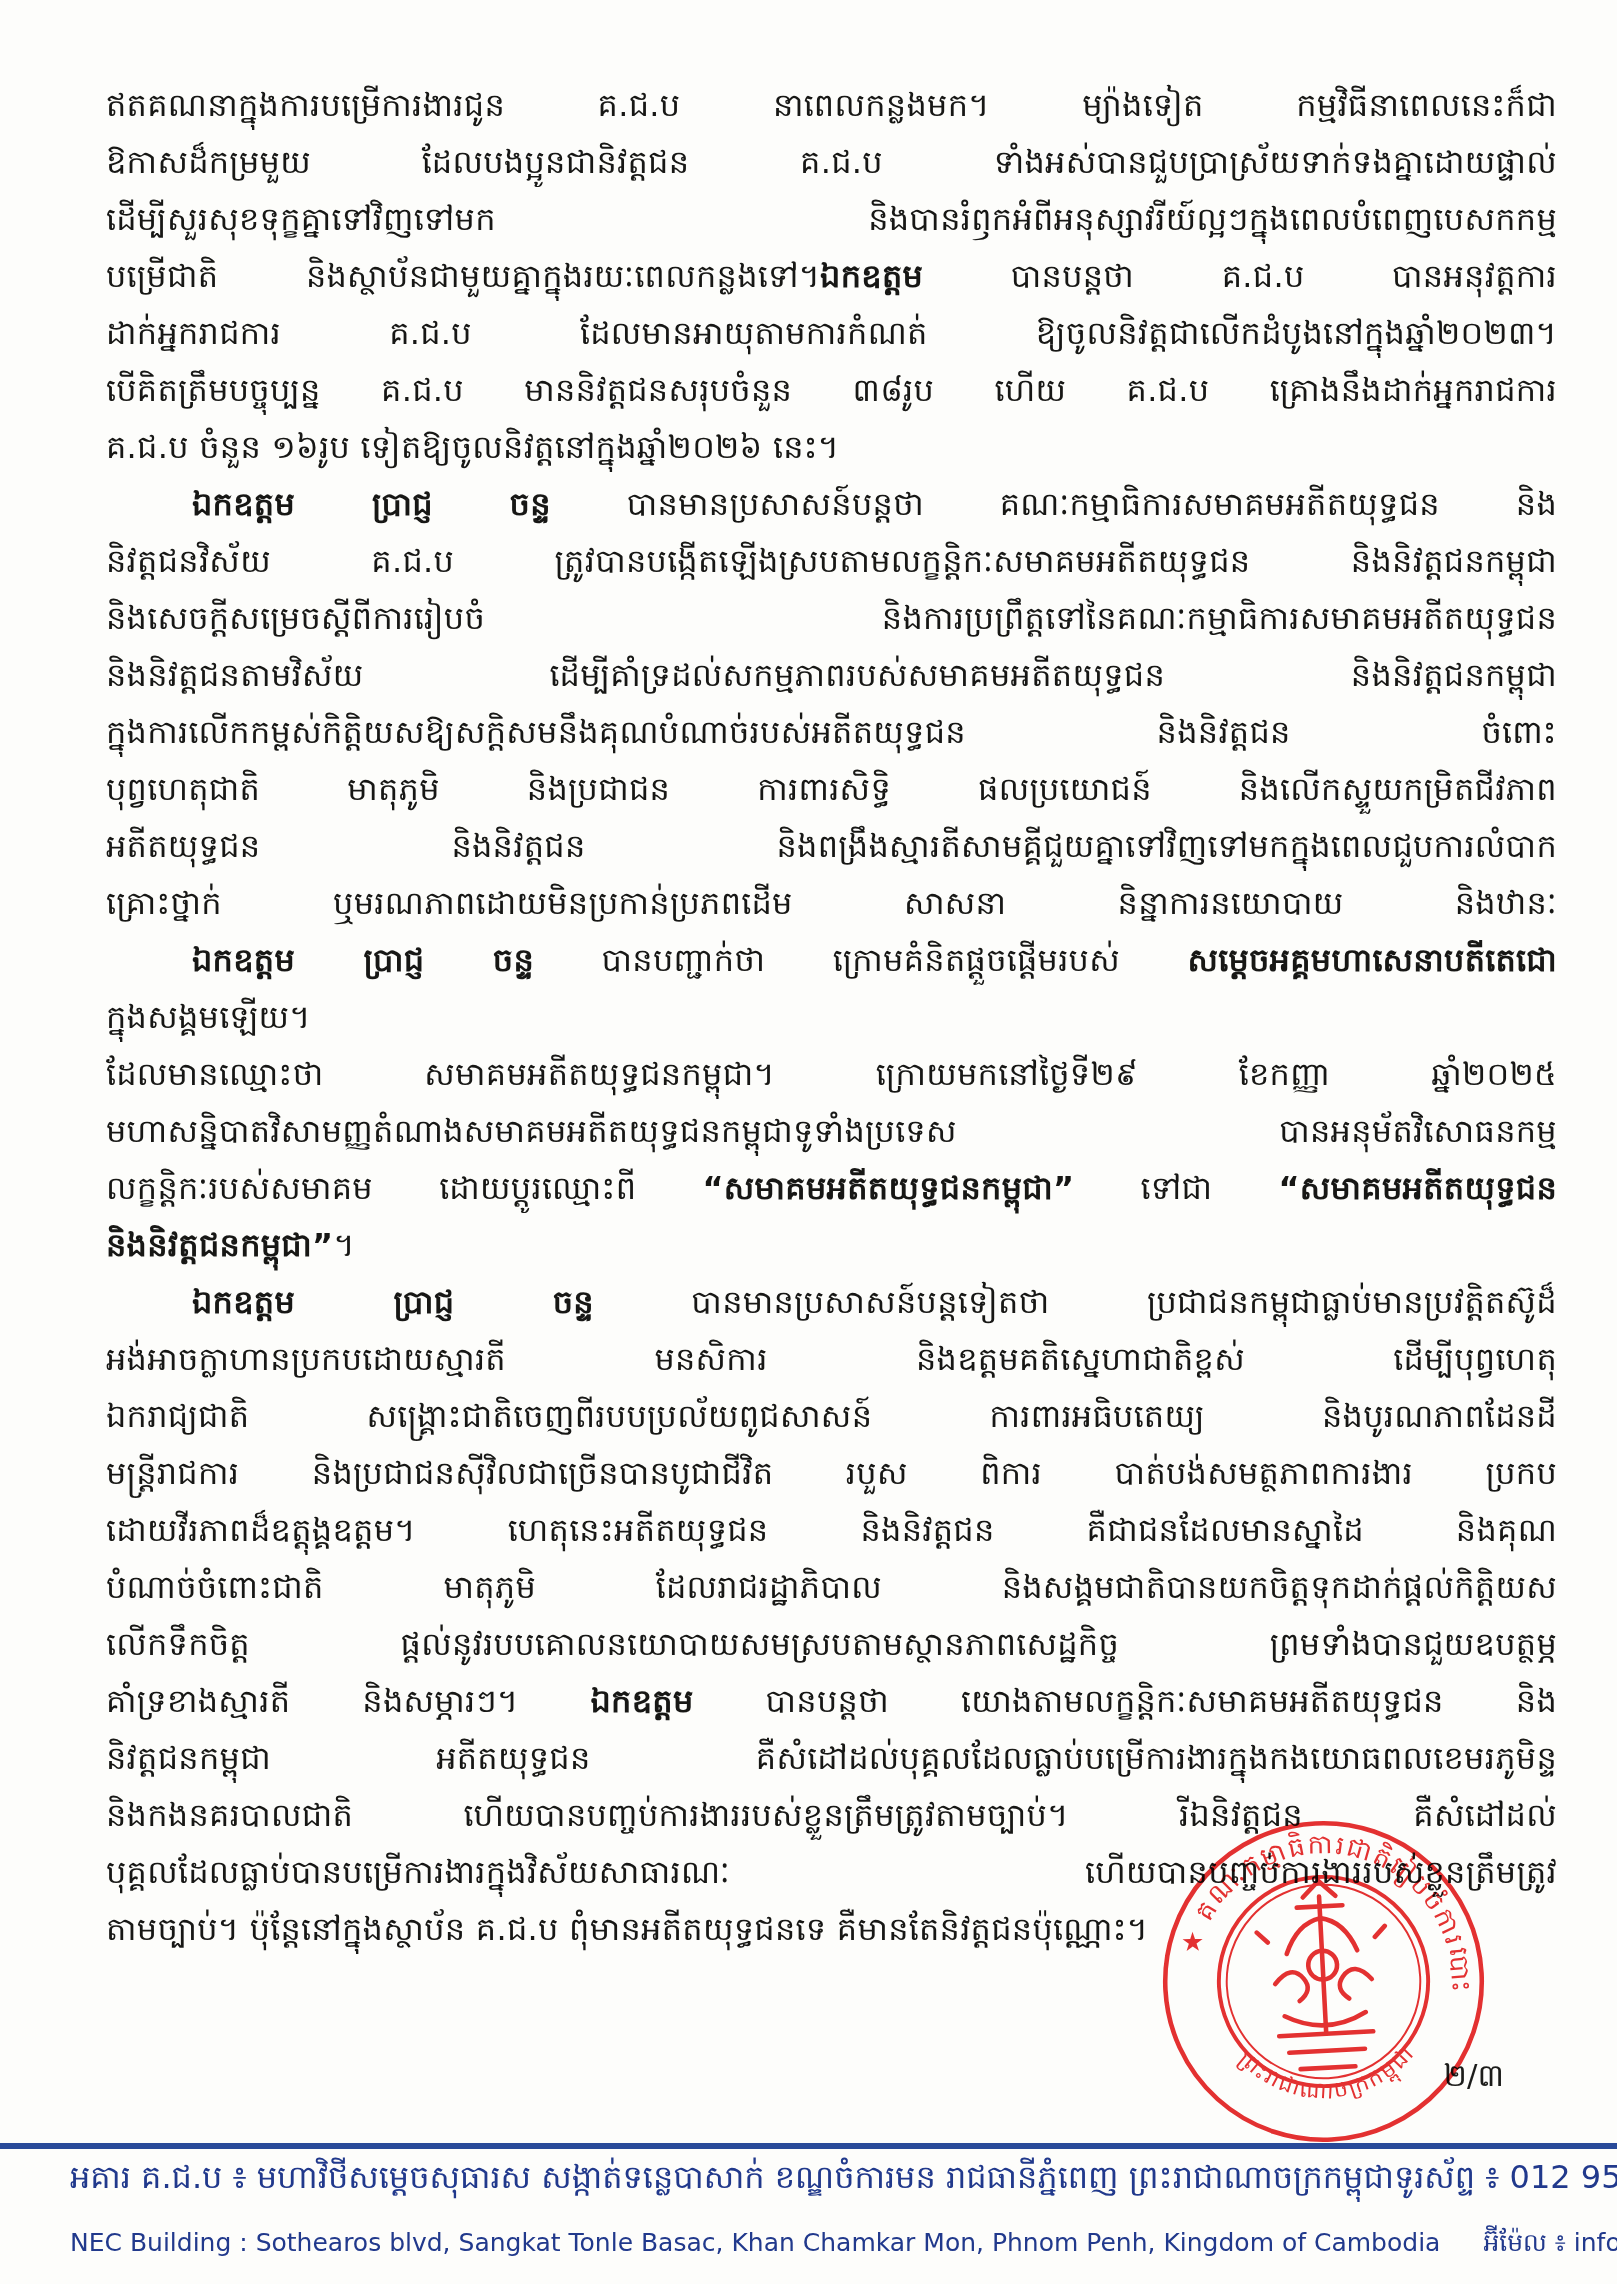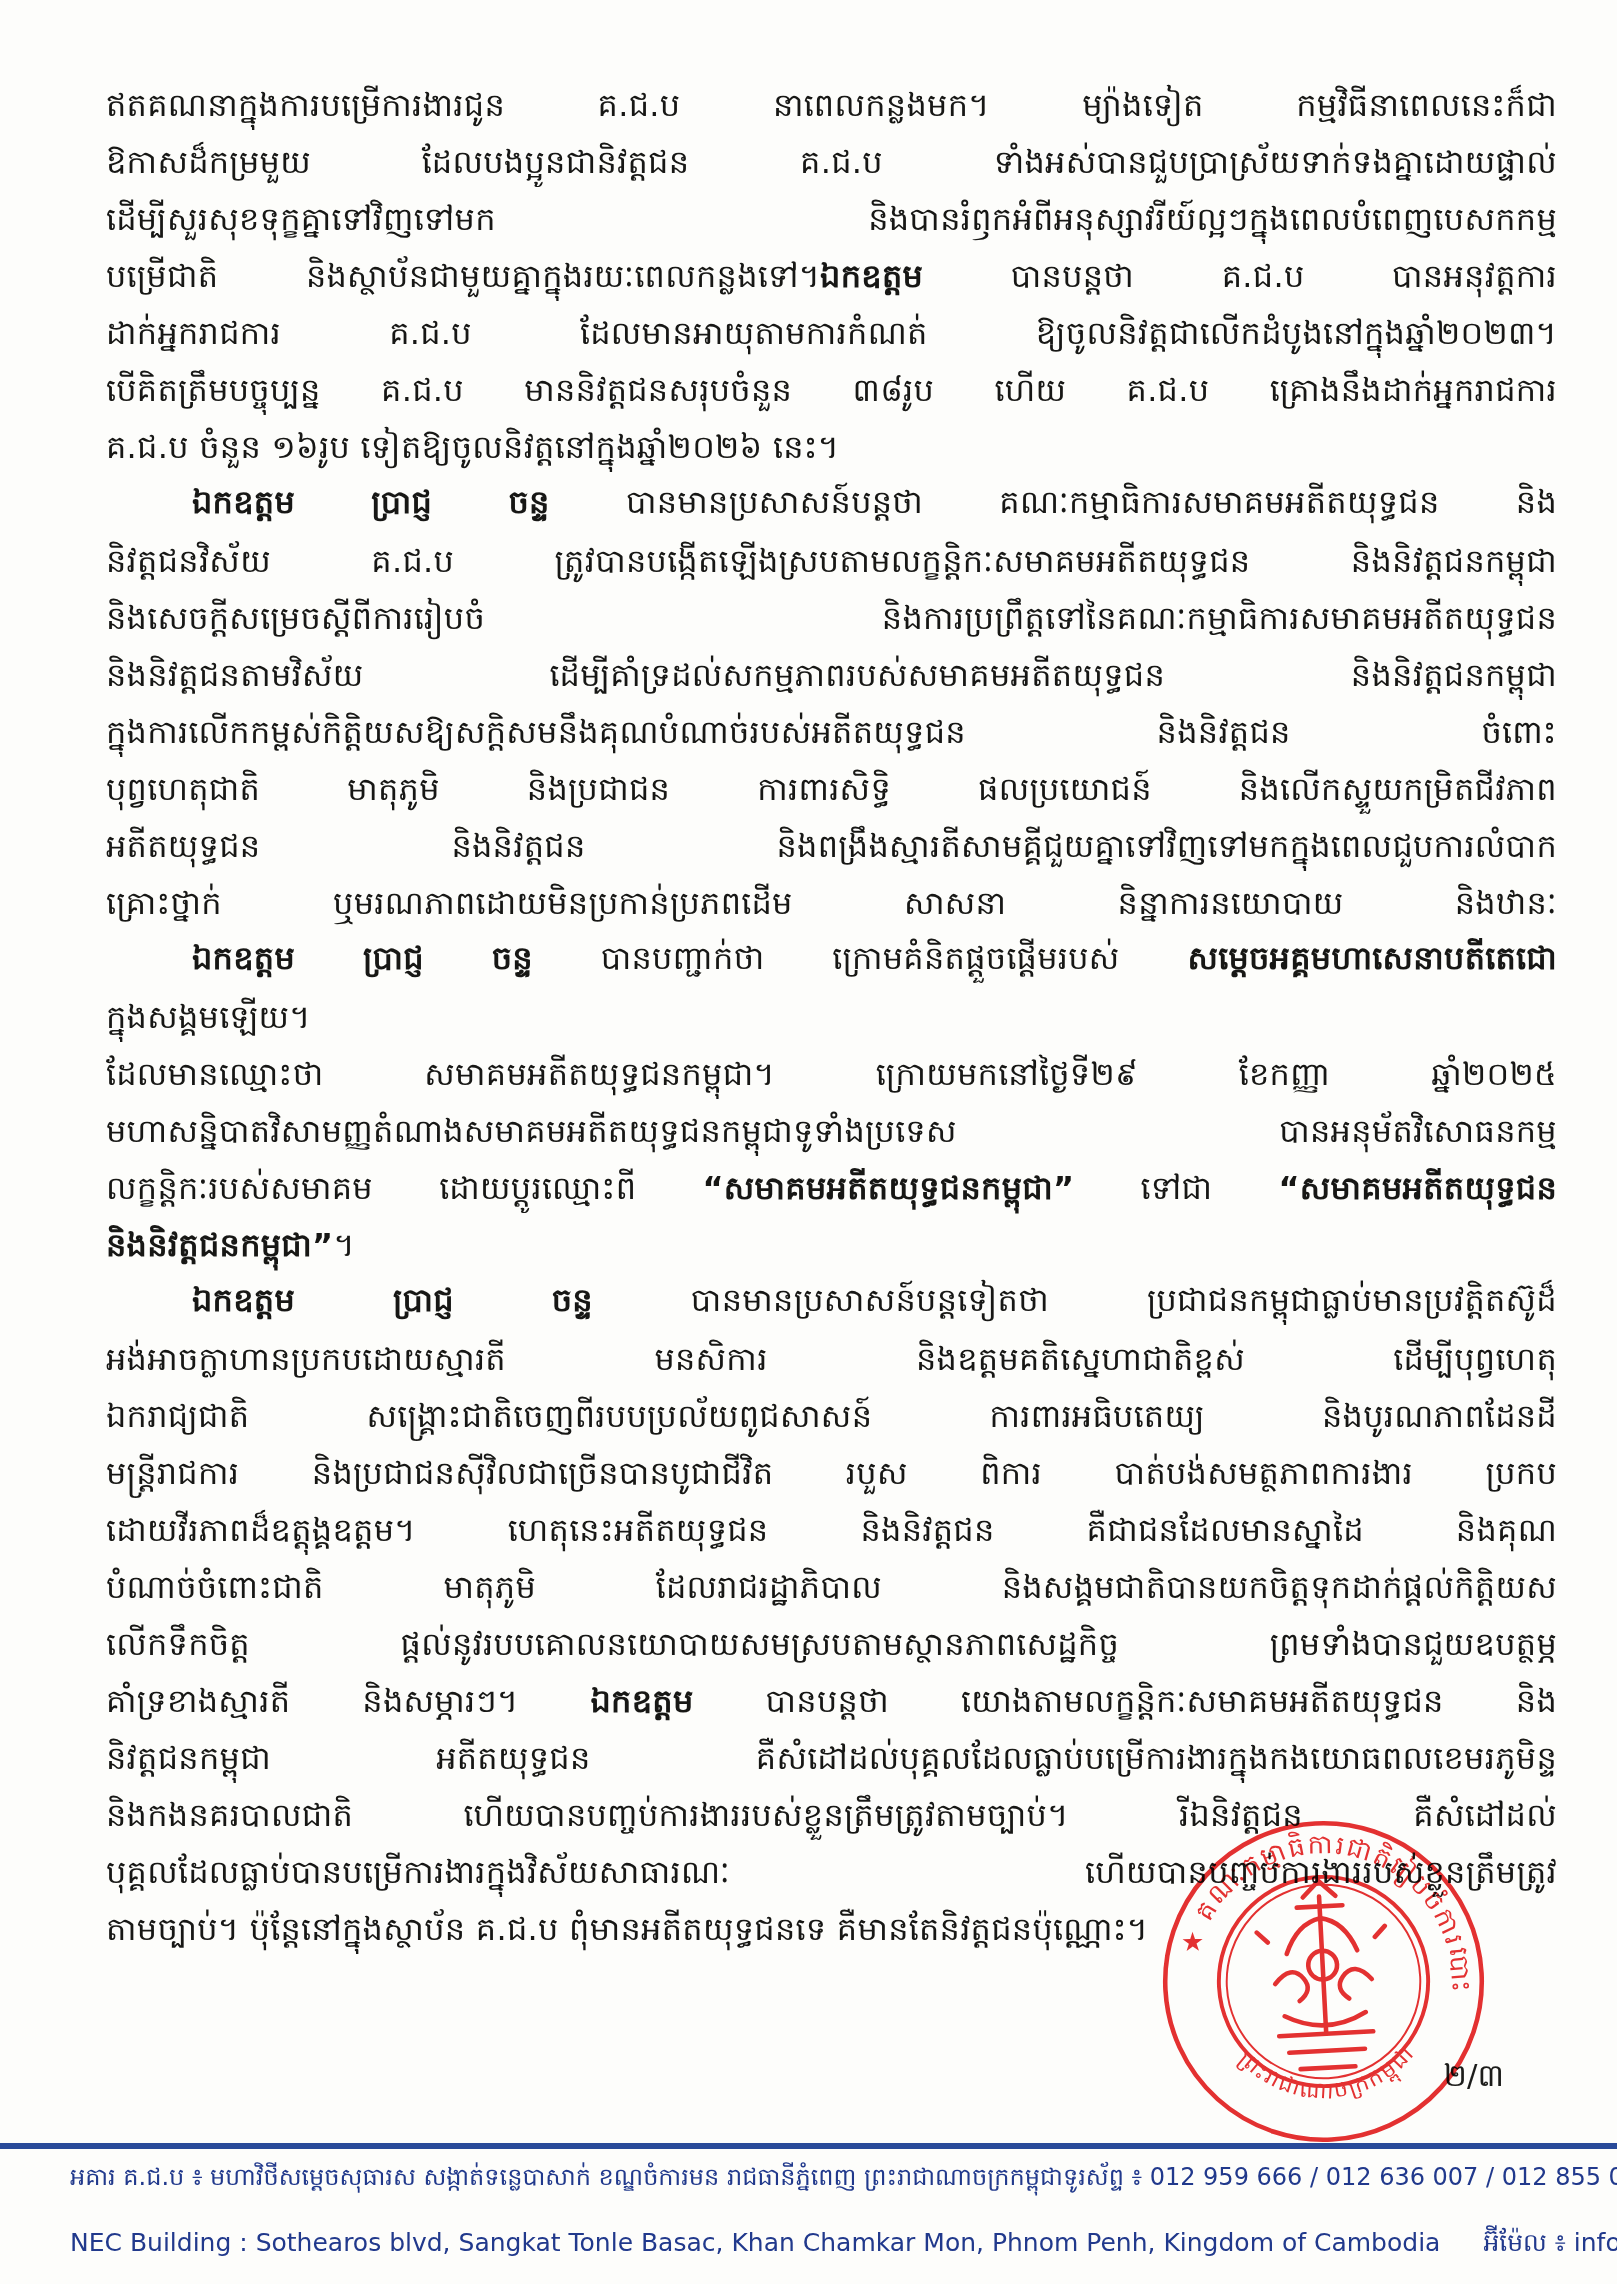--- a/index.html
+++ b/index.html
@@ -13,21 +13,21 @@
     position:absolute; left:106px; top:77px; width:1451px;
     color:#171715;
     font-size:32px; line-height:57px;
     letter-spacing:0.3px;
   }
   .line {
     height:57px; overflow:visible; white-space:normal;
     text-align:justify; text-align-last:justify;
   }
   .line.last { text-align-last:left; }
-  .line.indent { text-indent:86px;font-family:Liberation Mono, monospace; }
+  .line.indent { text-indent:86px; }
   .b { font-weight:bold; }
   
   .page-number {
     position:absolute; left:0; top:2056px; width:1504px;
     text-align:right; font-size:31px; color:#1c1c1a;
   }
   
   .stamp {
     position:absolute; left:1160px; top:1815px; width:327px; height:333px;
     mix-blend-mode:multiply; opacity:0.92;
@@ -35,21 +35,21 @@
   }
   
   .footer-rule {
     position:absolute; left:0; top:2138px; width:1617px; height:5.9px;
     border:0;
   }
   .footer-line1 {
     position:absolute; left:0; top:2151px; width:1617px;
     display:flex; justify-content:space-between;
     padding:0 38px 0 70px; box-sizing:border-box;
-    font-size:24px; line-height:52px;
+    font-size:32px; line-height:52px;
   }
   .footer-line2 {
     position:absolute; left:0; top:2219px; width:1383px;
     display:flex; gap:43px;
     padding:0 56px 0 70px; box-sizing:border-box;
     font-size:25px; line-height:47px;
   }
   .footer-line1 span, .footer-line2 span { white-space:nowrap; }
 </style>
 </head>

